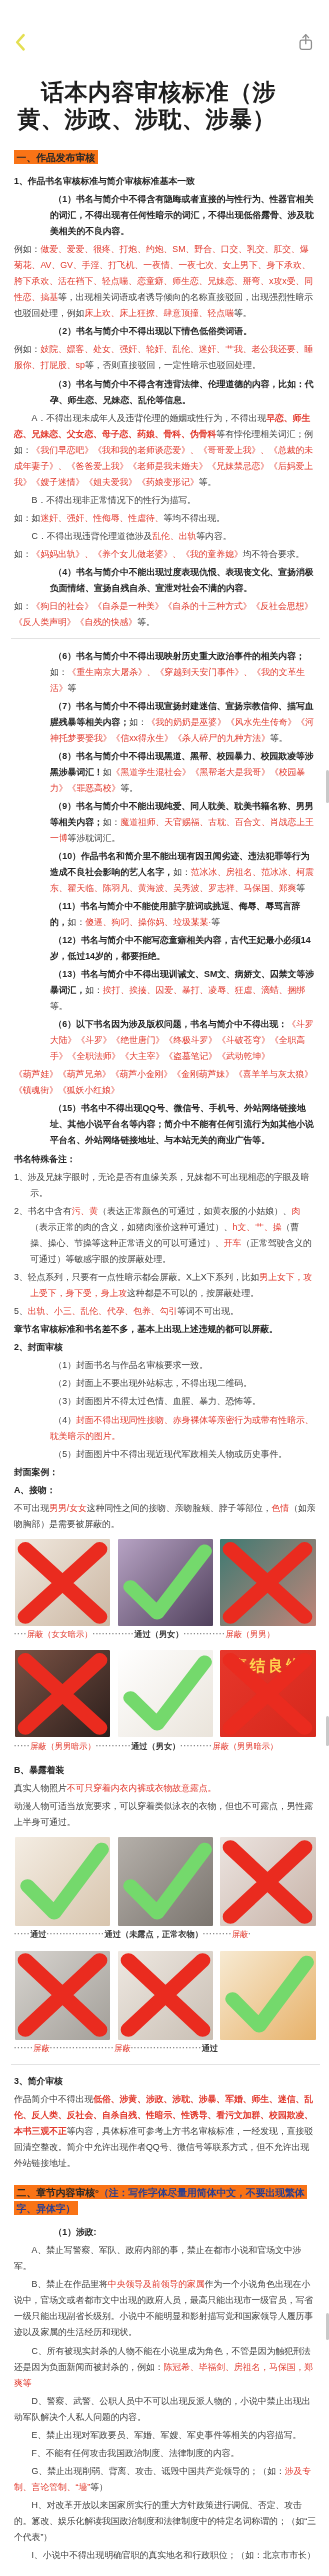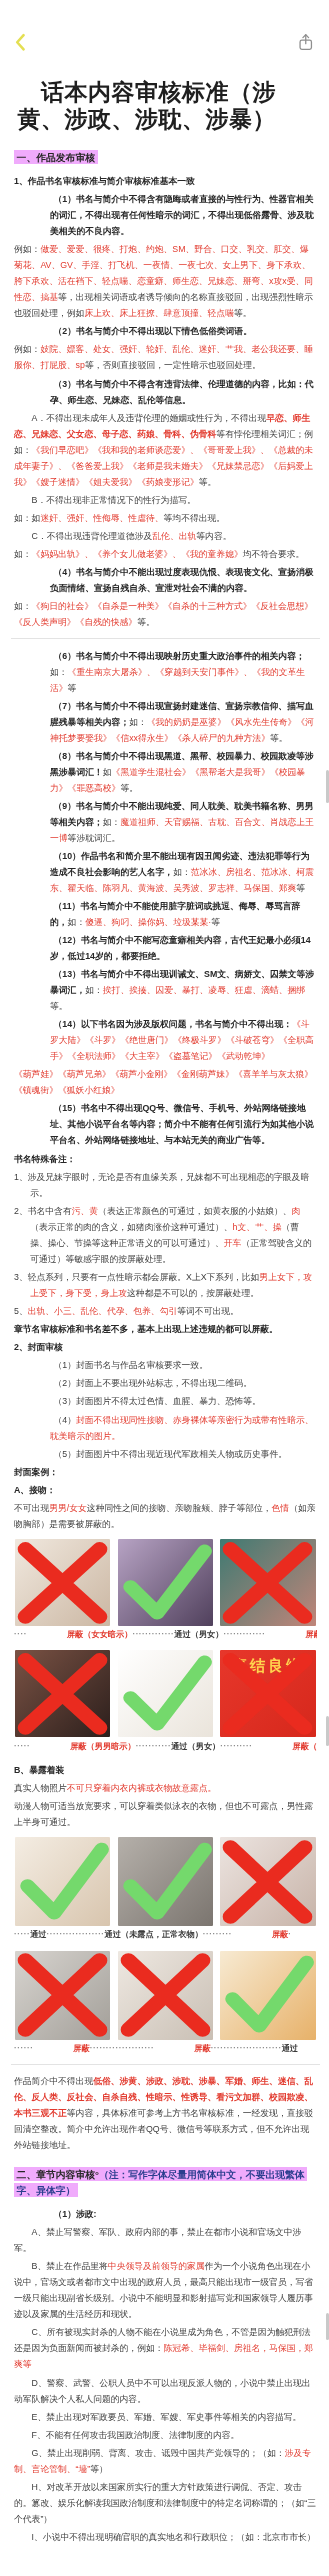--- a/index.html
+++ b/index.html
@@ -6,41 +6,41 @@
   body{width:330px;background:#ffffff;position:relative;
        font-family:"Liberation Sans","DejaVu Sans",sans-serif;color:#3d3d3d;}
   .page{padding:0 0 0 0;}
   .topbar{display:flex;justify-content:space-between;align-items:center;
           padding:33px 15.5px 0 13.4px;}
   .icon-btn{background:none;border:none;padding:0;cursor:pointer;line-height:0;}
   .title{font-size:23px;line-height:1.2;font-weight:700;color:#1f1f1f;
          margin:27px 54px 15.5px 14px;letter-spacing:0.5px;text-align:right;}
   .doc{padding:0 13.4px 0 14px;}
   .sec-h{margin:13.4px 0 8.2px;}
-  .sec-h-in{background:#f0abfc;font-weight:700;font-size:9.8px;color:#222;
+  .sec-h-in{background:#f97316;font-weight:700;font-size:9.8px;color:#222;
             padding:1.5px 2.6px;line-height:1.6;-webkit-box-decoration-break:clone;box-decoration-break:clone;}
   .para{font-size:8.8px;line-height:1.82;margin:2.1px 0;color:#3d3d3d;}
   .fi2{text-indent:2em;}
   .fi05{text-indent:0.4em;margin-left:36px;}
   .hang{padding-left:1.85em;text-indent:-1.85em;}
   .t-n{color:#3d3d3d;}
   .t-b{color:#272727;font-weight:700;}
   .t-r{color:#e23a2e;}
   .t-rb{color:#e23a2e;font-weight:700;}
   .t-bl{color:#2c3f8f;font-weight:700;}
   .rule{border:none;border-top:0.5px solid #e3e3e3;margin:8.2px -3.1px;}
   .img-row{display:flex;gap:7.2px;margin:7.2px 1px 2.1px;}
   .img-card{position:relative;flex:1;border-radius:1px;overflow:hidden;
             background:#eee;}
   .mark-svg{position:absolute;left:-4%;top:-4%;width:108%;height:108%;}
   .poster-label{position:absolute;top:5.2px;left:0;right:0;text-align:center;
                 font-size:15.5px;font-weight:800;letter-spacing:2.6px;}
   .cap-row{font-size:8.2px;margin:3.1px 0 10.3px;white-space:nowrap;overflow:hidden;}
   .t-d{color:#8a8a8a;font-weight:700;letter-spacing:0.5px;}
-  .t-rc{color:#e23a2e;font-weight:700;margin-left:40px;}
+  .t-rc{color:#e23a2e;font-weight:400;}
   .t-kc{color:#3a3a3a;font-weight:700;}
   .scroll-strip{position:absolute;right:1px;width:2.6px;border-radius:1.5px;
                 background:#c9c9c9;}
 </style>
 </head>
 <body>
 
 <div class="page">
   <header class="topbar">
     <button class="icon-btn" aria-label="back">
@@ -80,21 +80,21 @@
       <p class="para"><span class="t-n">如：</span><span class="t-r">《狗日的社会》《自杀是一种美》《自杀的十三种方式》《反社会思想》《反人类声明》《自残的快感》</span><span class="t-n">等。</span></p>
       <hr class="rule">
       <p class="para fi05"><span class="t-b">（6）书名与简介中不得出现映射历史重大政治事件的相关内容；</span><span class="t-n">如：</span><span class="t-r">《重生南京大屠杀》、《穿越到天安门事件》、《我的文革生活》</span><span class="t-n">等</span></p>
       <p class="para fi05"><span class="t-b">（7）书名与简介中不得出现宣扬封建迷信、宣扬宗教信仰、描写血腥残暴等相关内容；</span><span class="t-n">如：</span><span class="t-r">《我的奶奶是巫婆》《风水先生传奇》《河神托梦要娶我》《信xx得永生》《杀人碎尸的九种方法》</span><span class="t-n">等。</span></p>
       <p class="para fi05"><span class="t-b">（8）书名与简介中不得出现黑道、黑帮、校园暴力、校园欺凌等涉黑涉暴词汇！</span><span class="t-n">如</span><span class="t-r">《黑道学生混社会》《黑帮老大是我哥》《校园暴力》《罪恶高校》</span><span class="t-n">等。</span></p>
       <p class="para fi05"><span class="t-b">（9）书名与简介中不能出现纯爱、同人耽美、耽美书籍名称、男男等相关内容；</span><span class="t-n">如：</span><span class="t-r">魔道祖师、天官赐福、古耽、百合文、肖战恋上王一博</span><span class="t-n">等涉耽词汇。</span></p>
       <p class="para fi05"><span class="t-b">（10）作品书名和简介里不能出现有因丑闻劣迹、违法犯罪等行为造成不良社会影响的艺人名字，</span><span class="t-n">如：</span><span class="t-r">范冰冰、房祖名、范冰冰、柯震东、翟天临、陈羽凡、黄海波、吴秀波、罗志祥、马保国、郑爽</span><span class="t-n">等</span></p>
       <p class="para fi05"><span class="t-b">（11）书名与简介中不能使用脏字脏词或挑逗、侮辱、辱骂言辞的，</span><span class="t-n">如：</span><span class="t-r">傻逼、狗叼、操你妈、垃圾某某·</span><span class="t-n">等</span></p>
       <p class="para fi05"><span class="t-b">（12）书名与简介中不能写恋童癖相关内容，古代王妃最小必须14岁，低过14岁的，都要拒绝。</span></p>
       <p class="para fi05"><span class="t-b">（13）书名与简介中不得出现训诫文、SM文、病娇文、囚禁文等涉暴词汇，</span><span class="t-n">如：</span><span class="t-r">挨打、挨揍、囚爱、暴打、凌辱、狂虐、滴蜡、捆绑</span><span class="t-n">等。</span></p>
-      <p class="para fi05"><span class="t-b">（14）以下书名因为涉及版权问题，书名与简介中不得出现：</span><span class="t-r">《斗罗大陆》《斗罗》《绝世唐门》《终极斗罗》《斗破苍穹》《全职高手》《全职法师》《大主宰》《盗墓笔记》《武动乾坤》</span></p>
+      <p class="para fi05"><span class="t-b">（6）以下书名因为涉及版权问题，书名与简介中不得出现：</span><span class="t-r">《斗罗大陆》《斗罗》《绝世唐门》《终极斗罗》《斗破苍穹》《全职高手》《全职法师》《大主宰》《盗墓笔记》《武动乾坤》</span></p>
       <p class="para"><span class="t-r">《葫芦娃》《葫芦兄弟》《葫芦小金刚》《金刚葫芦妹》《喜羊羊与灰太狼》《镇魂街》《狐妖小红娘》</span></p>
       <p class="para fi05"><span class="t-b">（15）书名中不得出现QQ号、微信号、手机号、外站网络链接地址、其他小说平台名等内容；简介中不能有任何引流行为如其他小说平台名、外站网络链接地址、与本站无关的商业广告等。</span></p>
       <p class="para"><span class="t-b">书名特殊备注：</span></p>
       <p class="para hang"><span class="t-n">1、涉及兄妹字眼时，无论是否有血缘关系，兄妹都不可出现相恋的字眼及暗示。</span></p>
       <p class="para hang"><span class="t-n">2、书名中含有</span><span class="t-r">污、黄</span><span class="t-n">（表达正常颜色的可通过，如黄衣服的小姑娘）、</span><span class="t-r">肉</span><span class="t-n">（表示正常的肉的含义，如猪肉涨价这种可通过）、</span><span class="t-r">h文、艹、操</span><span class="t-n">（曹操、操心、节操等这种正常语义的可以可通过）、</span><span class="t-r">开车</span><span class="t-n">（正常驾驶含义的可通过）等敏感字眼的按屏蔽处理。</span></p>
       <p class="para hang"><span class="t-n">3、轻点系列，只要有一点性暗示都会屏蔽。X上X下系列，比如</span><span class="t-r">男上女下，攻上受下，身下受，身上攻</span><span class="t-n">这种都是不可以的，按屏蔽处理。</span></p>
       <p class="para hang"><span class="t-n">5、</span><span class="t-r">出轨、小三、乱伦、代孕、包养、勾引</span><span class="t-n">等词不可出现。</span></p>
       <p class="para"><span class="t-b">章节名审核标准和书名差不多，基本上出现上述违规的都可以屏蔽。</span></p>
       <p class="para"><span class="t-b">2、封面审核</span></p>
       <p class="para fi05"><span class="t-n">（1）封面书名与作品名审核要求一致。</span></p>
@@ -175,20 +175,21 @@
           </svg>
         </figure>
         <figure class="img-card" style="height: 89px; margin: 0px; background: linear-gradient(135deg, rgb(247, 234, 210), rgb(231, 177, 105));">
           <svg viewBox="0 0 100 100" class="mark-svg" preserveAspectRatio="none">
             <path d="M16 54 L42 82 L88 16" stroke="#74d96c" stroke-width="14" fill="none" stroke-linecap="round" stroke-linejoin="round"></path>
           </svg>
         </figure>
       </div>
       <div class="cap-row"><span class="t-d">······</span><span class="t-rc">屏蔽</span><span class="t-d">····················</span><span class="t-rc">屏蔽</span><span class="t-d">······················</span><span class="t-kc">通过</span></div>
       <hr class="rule">
+      <p class="para"><span class="t-b">3、简介审核</span></p>
       <p class="para"><span class="t-n">作品简介中不得出现</span><span class="t-rb">低俗、涉黄、涉政、涉耽、涉暴、军婚、师生、迷信、乱伦、反人类、反社会、自杀自残、性暗示、性诱导、看污文加群、校园欺凌、本书三观不正</span><span class="t-n">等内容，具体标准可参考上方书名审核标准，一经发现，直接驳回清空整改。简介中允许出现作者QQ号、微信号等联系方式，但不允许出现外站链接地址。</span></p>
       <div class="sec-h"><span class="sec-h-in"><span class="t-b">二、章节内容审核°</span><span class="t-bl">（注：写作字体尽量用简体中文，不要出现繁体字、异体字）</span></span></div>
       <p class="para fi05"><span class="t-b">（1）涉政:</span></p>
       <p class="para fi2"><span class="t-n">A、禁止写警察、军队、政府内部的事，禁止在都市小说和官场文中涉军。</span></p>
       <p class="para fi2"><span class="t-n">B、禁止在作品里将</span><span class="t-r">中央领导及前领导的家属</span><span class="t-n">作为一个小说角色出现在小说中，官场文或者都市文中出现的政府人员，最高只能出现市一级官员，写省一级只能出现副省长级别。小说中不能明显和影射描写党和国家领导人履历事迹以及家属的生活经历和现状。</span></p>
       <p class="para fi2"><span class="t-n">C、所有被现实封杀的人物不能在小说里成为角色，不管是因为触犯刑法还是因为负面新闻而被封杀的，例如：</span><span class="t-r">陈冠希、毕福剑、房祖名，马保国，郑爽等</span></p>
       <p class="para fi2"><span class="t-n">D、警察、武警、公职人员中不可以出现反派人物的，小说中禁止出现出动军队解决个人私人问题的内容。</span></p>
       <p class="para fi2"><span class="t-n">E、禁止出现对军政要员、军婚、军嫂、军史事件等相关的内容描写。</span></p>
       <p class="para fi2"><span class="t-n">F、不能有任何攻击我国政治制度、法律制度的内容。</span></p>
       <p class="para fi2"><span class="t-n">G、禁止出现削弱、背离、攻击、诋毁中国共产党领导的；（如：</span><span class="t-r">涉及专制、言论管制、“墙”</span><span class="t-n">等）</span></p>

